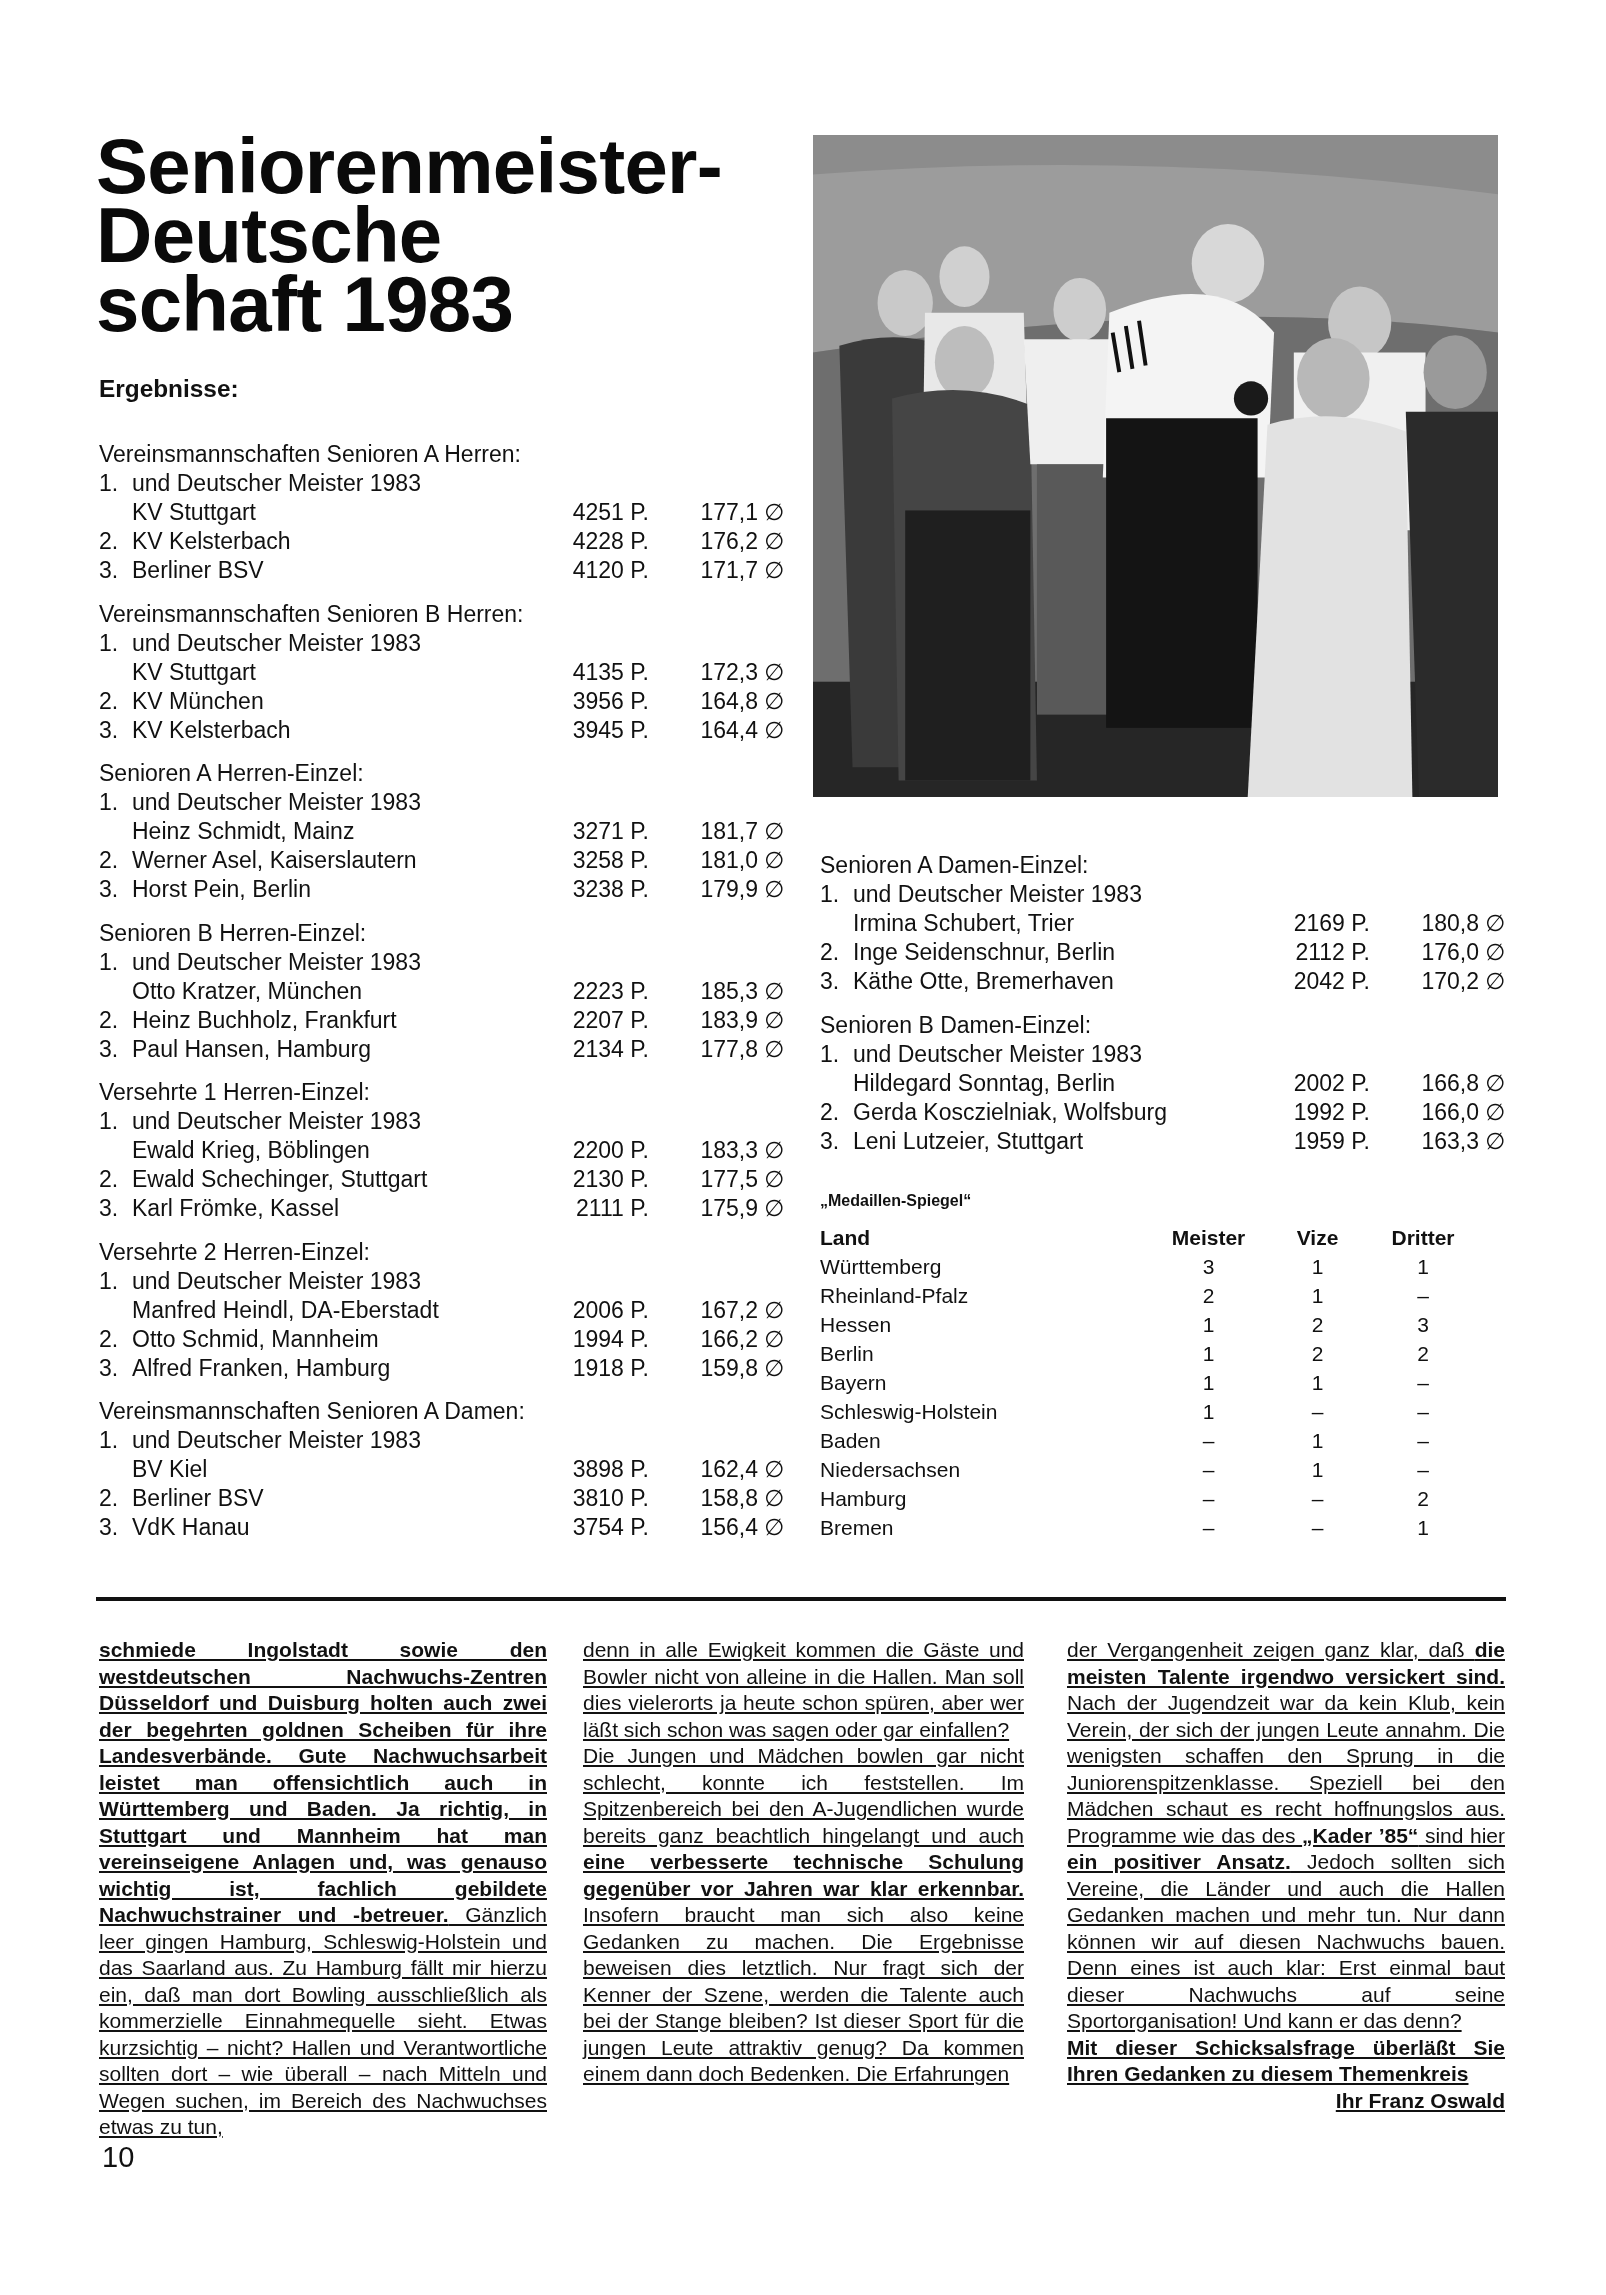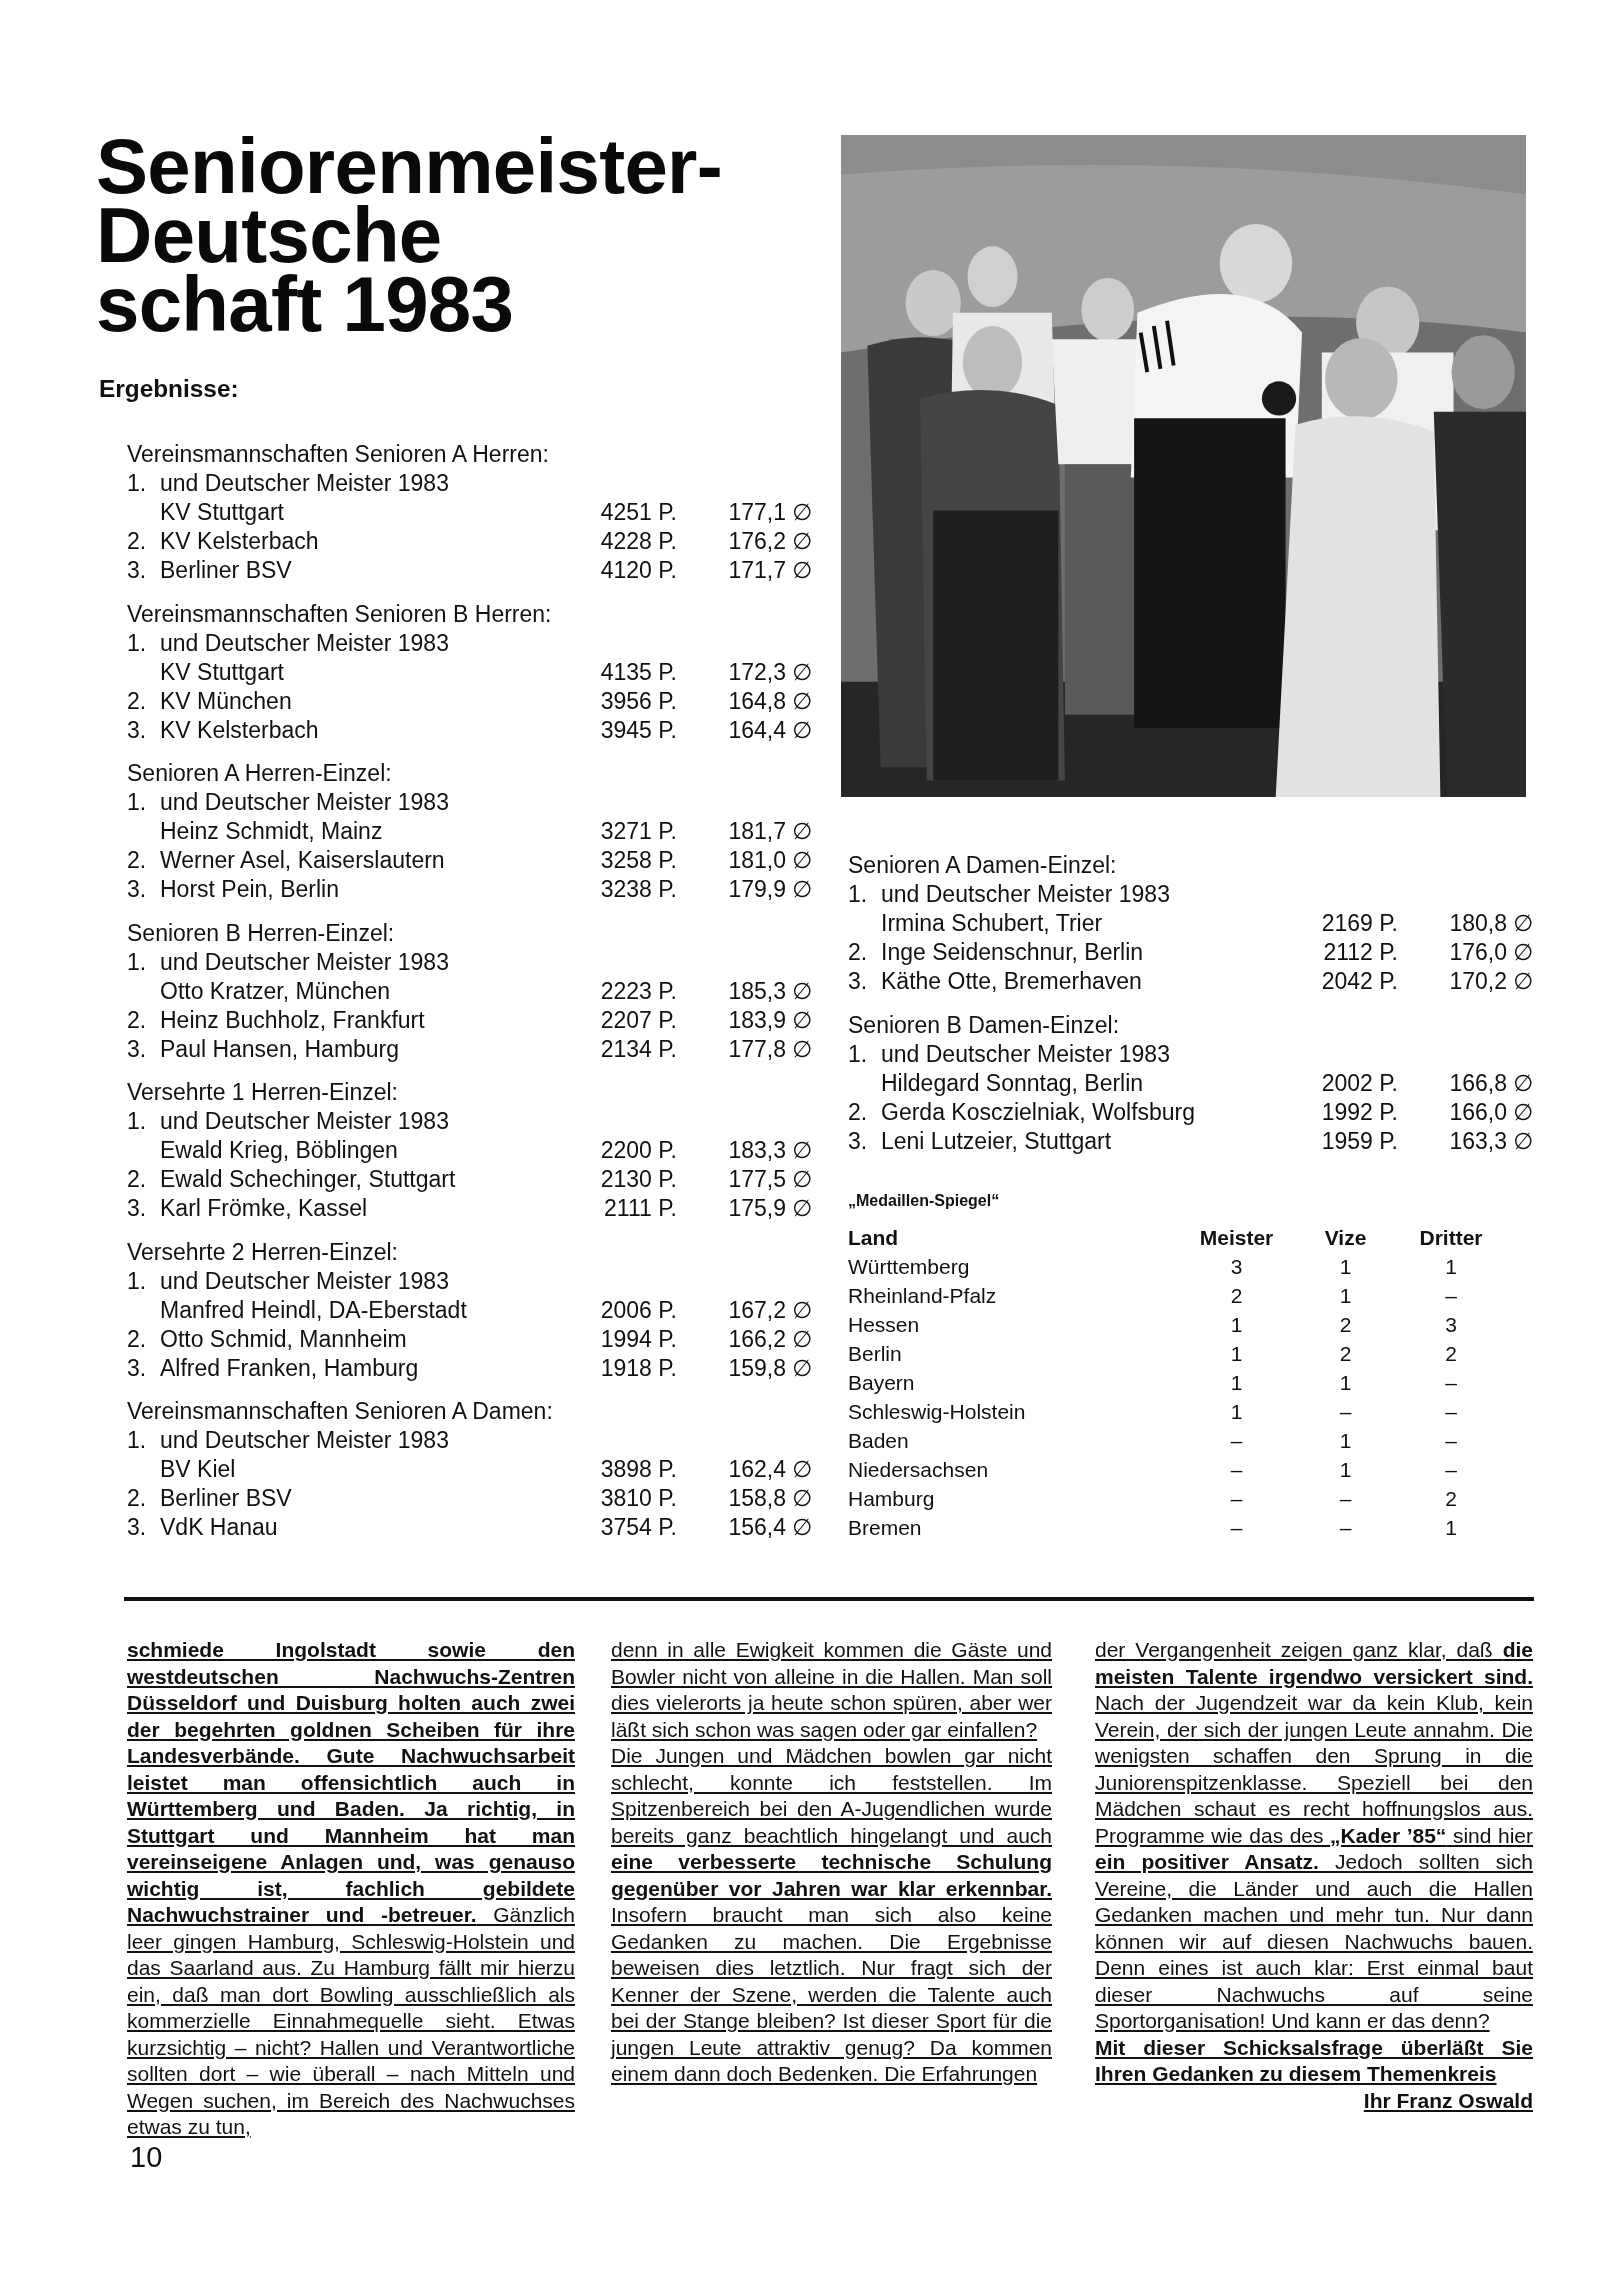--- a/index.html
+++ b/index.html
@@ -1,18 +1,18 @@
 <!DOCTYPE html>
 <html style="font-size:10.5px"><head>
 <meta charset="utf-8">
 <style>
   html, body { margin: 0; padding: 0; background: #ffffff; }
   body { width: 1607px; height: 2295px; position: relative; overflow: hidden;
          font-family: "Liberation Sans", sans-serif; color: #111111; }
-  .abs { position: absolute; margin-left: 28px; }
+  .abs { position: absolute; }
 
   
   .title { left: 96px; top: 132px; margin: 0; font-weight: bold; font-size: 78px;
            line-height: 69px; letter-spacing: -0.7px; color: #0a0a0a; }
   .title span { display: block; }
   .subtitle { left: 99px; top: 375px; font-weight: bold; font-size: 24.4px; margin: 0; }
 
   
   .results { font-size: 23px; line-height: 29px; }
   .res-block { margin: 0 0 14.5px 0; }

